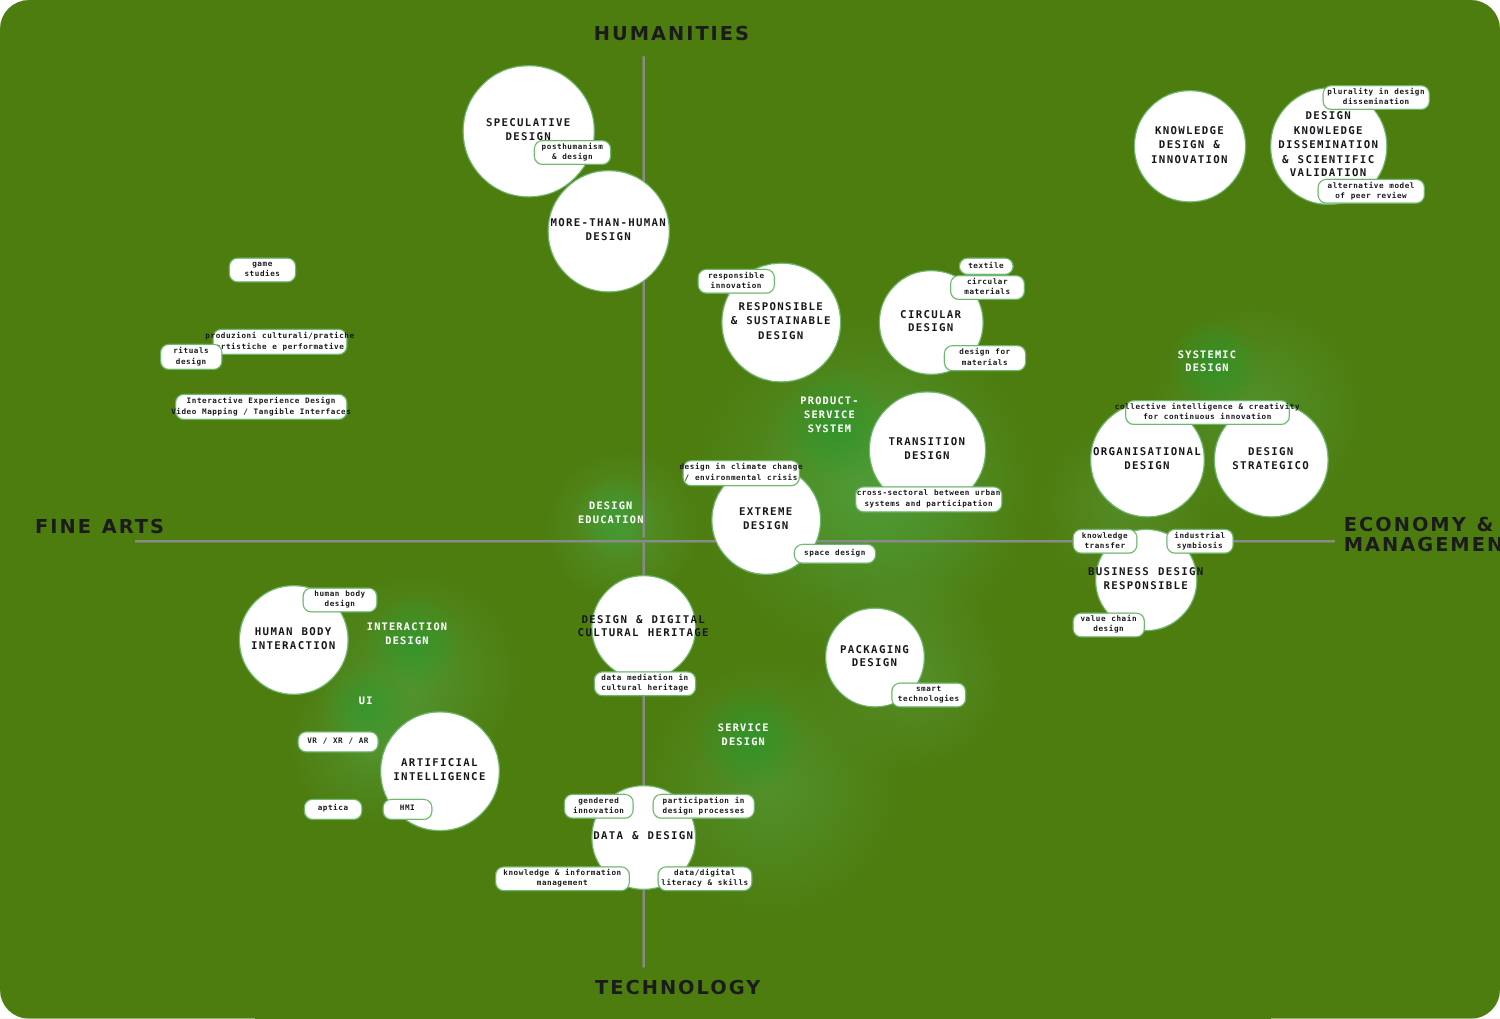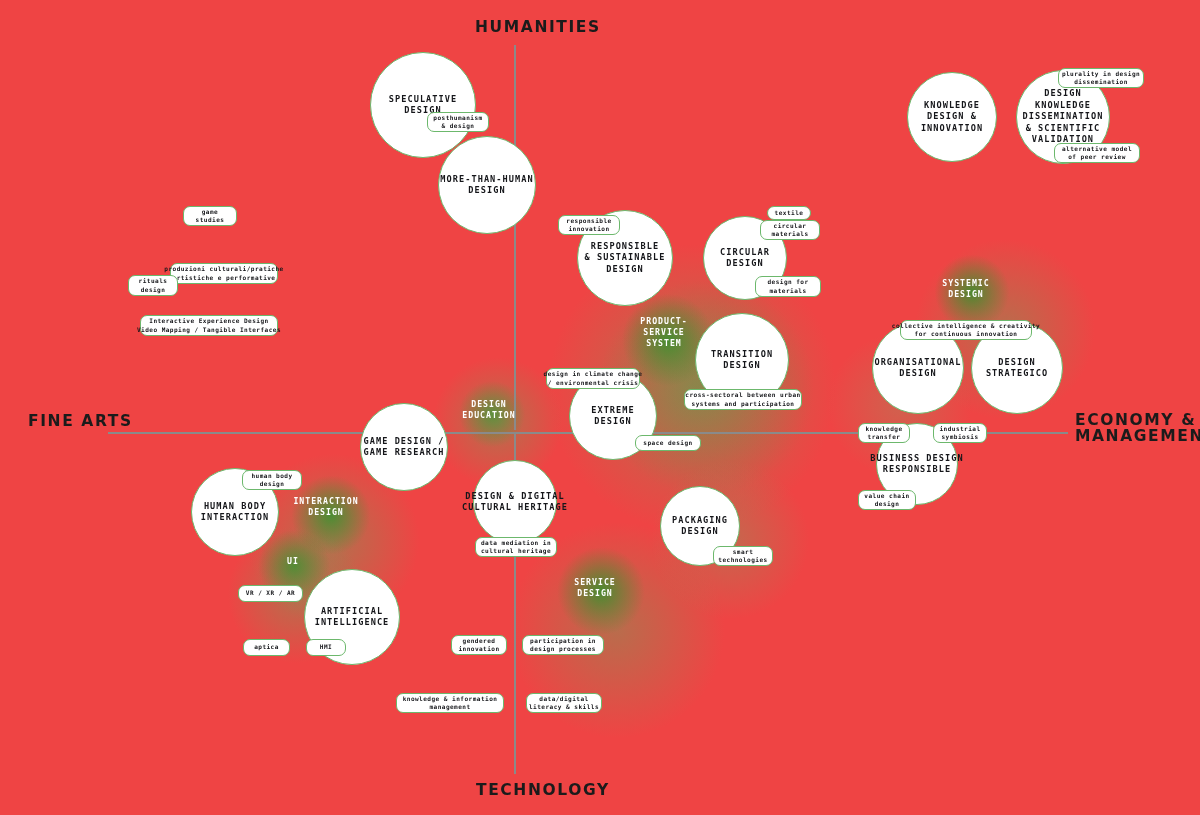--- a/index.html
+++ b/index.html
@@ -1,18 +1,18 @@
 <!DOCTYPE html>
 <html><head>
 <meta charset="utf-8">
 <style>
   html,body{margin:0;padding:0;background:#ffffff;}
   body{width:1200px;height:815px;overflow:hidden;
        font-family:"DejaVu Sans Mono","Liberation Mono",monospace;}
-  #stage{position:relative;width:1200px;height:815px;background:#ef4444;overflow:hidden;}
+  #stage{position:relative;width:1200px;height:815px;background:#4d7c0f;overflow:hidden;border-radius:23px;}
 
   
   #glows{position:absolute;inset:0;z-index:1;pointer-events:none;}
   .glow{position:absolute;border-radius:50%;}
 
   
   #axes{position:absolute;inset:0;z-index:2;}
   .axis-v{position:absolute;width:2px;background:#8a8a8a;}
   .axis-h{position:absolute;height:2px;background:#8a8a8a;}
   .axis-label{position:absolute;color:#1b1b1b;font-weight:bold;
@@ -130,40 +130,39 @@
 DESIGN</span>
       </div>
       <div class="circle" style="left: 971px; top: 322px; width: 92px; height: 92px;">
         <span class="ctxt">DESIGN
 STRATEGICO</span>
       </div>
       <div class="circle" style="left: 876px; top: 423px; width: 82px; height: 82px;">
         <span class="ctxt">BUSINESS DESIGN
 RESPONSIBLE</span>
       </div>
-      <div class="circle" style="left: 360px; top: 403px; width: 88px; height: 88px;">
-        <span class="ctxt">GAME DESIGN /
-GAME RESEARCH</span>
-      </div>
       <div class="circle" style="left: 191px; top: 468px; width: 88px; height: 88px;">
         <span class="ctxt">HUMAN BODY
 INTERACTION</span>
       </div>
       <div class="circle" style="left: 473px; top: 460px; width: 84px; height: 84px;">
         <span class="ctxt">DESIGN &amp; DIGITAL
 CULTURAL HERITAGE</span>
       </div>
       <div class="circle" style="left: 304px; top: 569px; width: 96px; height: 96px;">
         <span class="ctxt">ARTIFICIAL
 INTELLIGENCE</span>
       </div>
       <div class="circle" style="left: 660px; top: 486px; width: 80px; height: 80px;">
         <span class="ctxt">PACKAGING
 DESIGN</span>
       </div>
+      <div class="circle" style="left: 473px; top: 628px; width: 84px; height: 84px;">
+        <span class="ctxt">DATA &amp; DESIGN</span>
+      </div>
       <div class="tag" style="left: 427px; top: 112px; width: 62px; height: 20px;">
         <span class="ttxt">posthumanism
 &amp; design</span>
       </div>
       <div class="tag" style="left: 1058px; top: 68px; width: 86px; height: 20px;">
         <span class="ttxt">plurality in design
 dissemination</span>
       </div>
       <div class="tag" style="left: 1054px; top: 143px; width: 86px; height: 20px;">
         <span class="ttxt">alternative model

